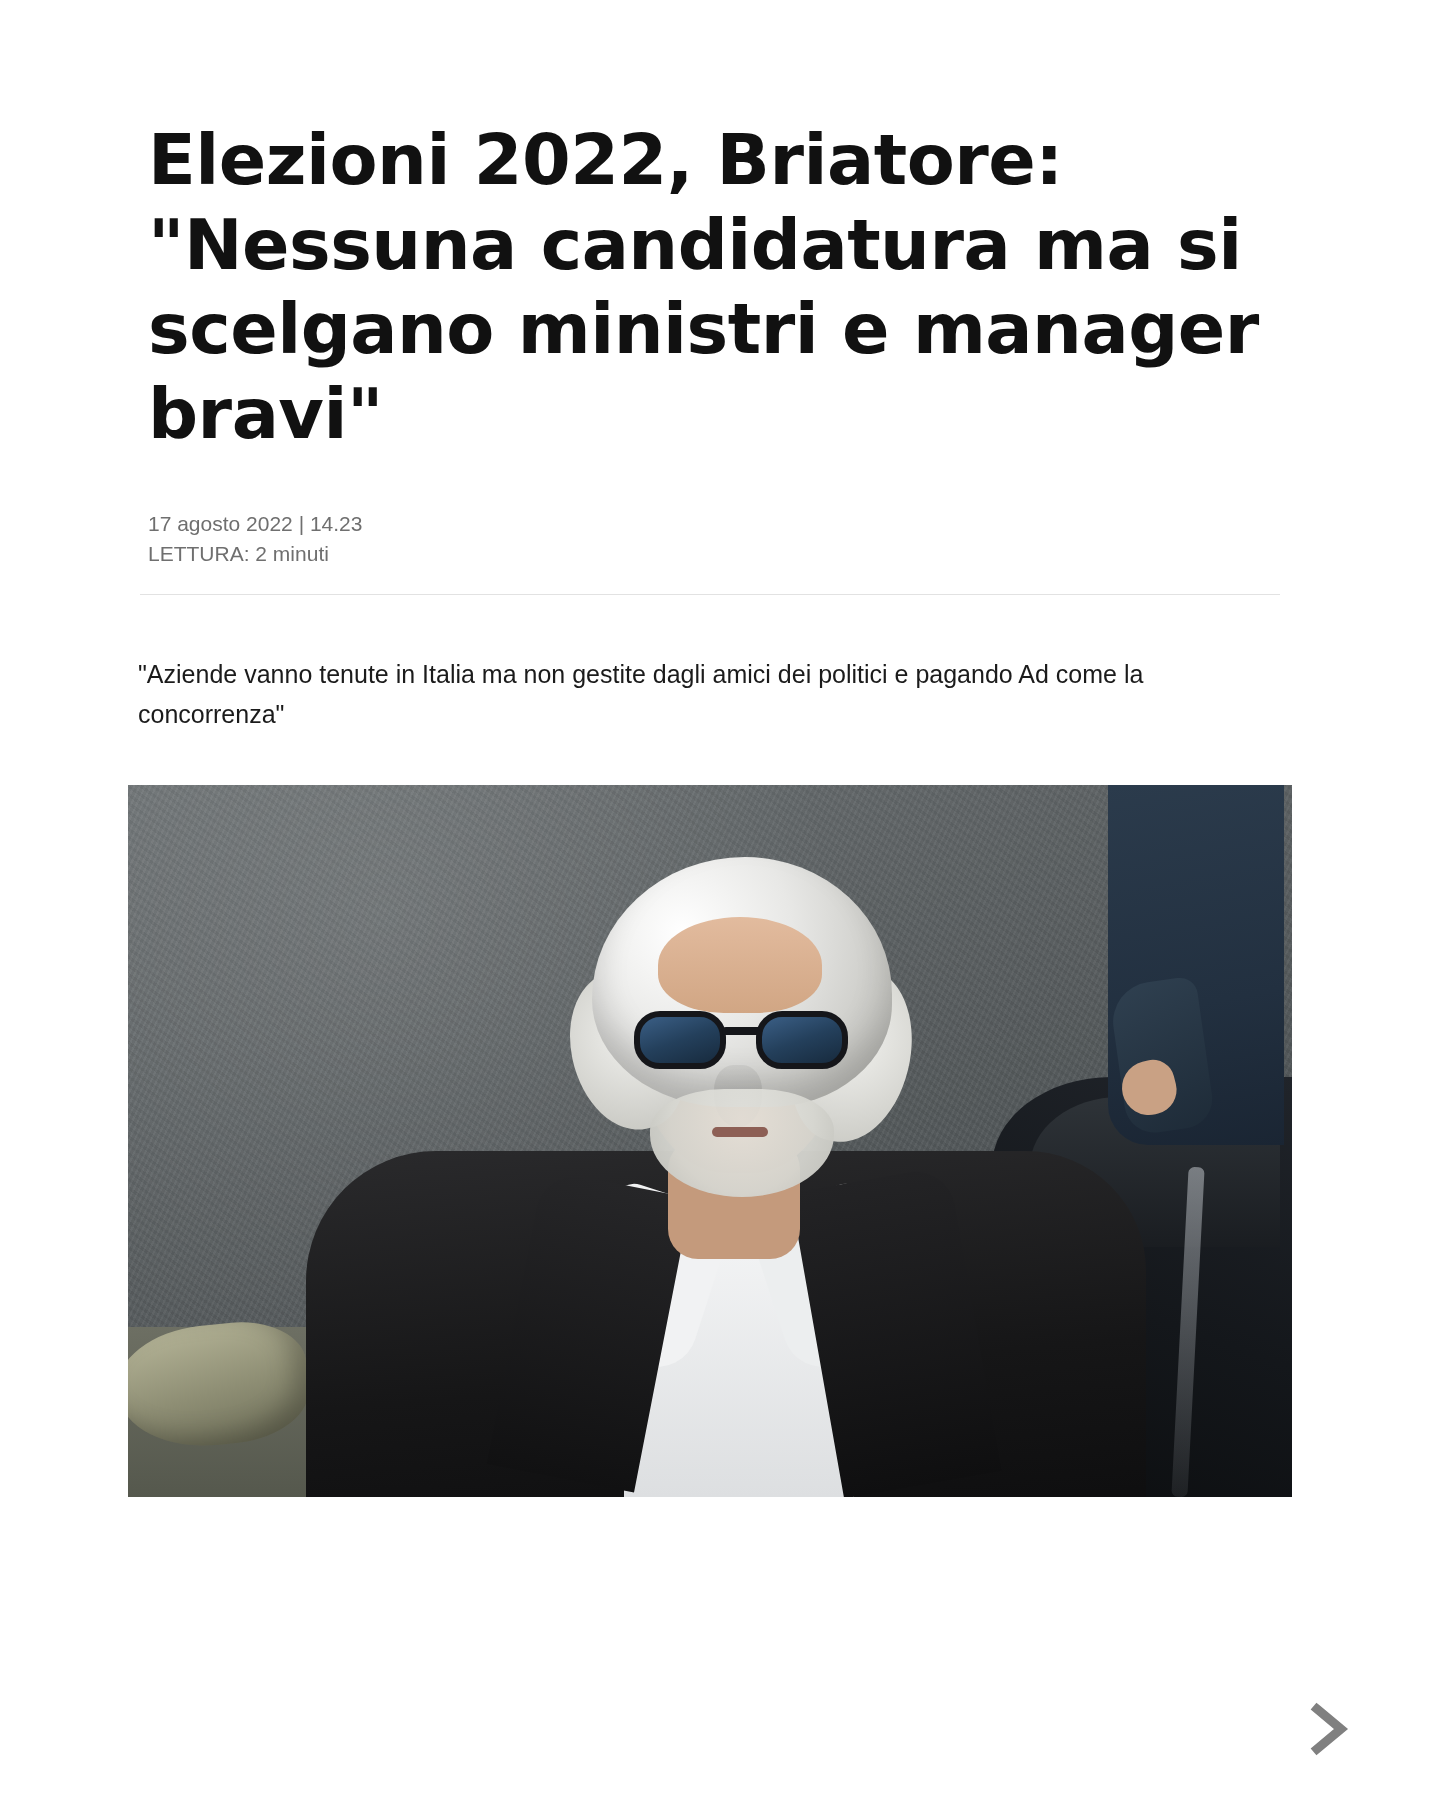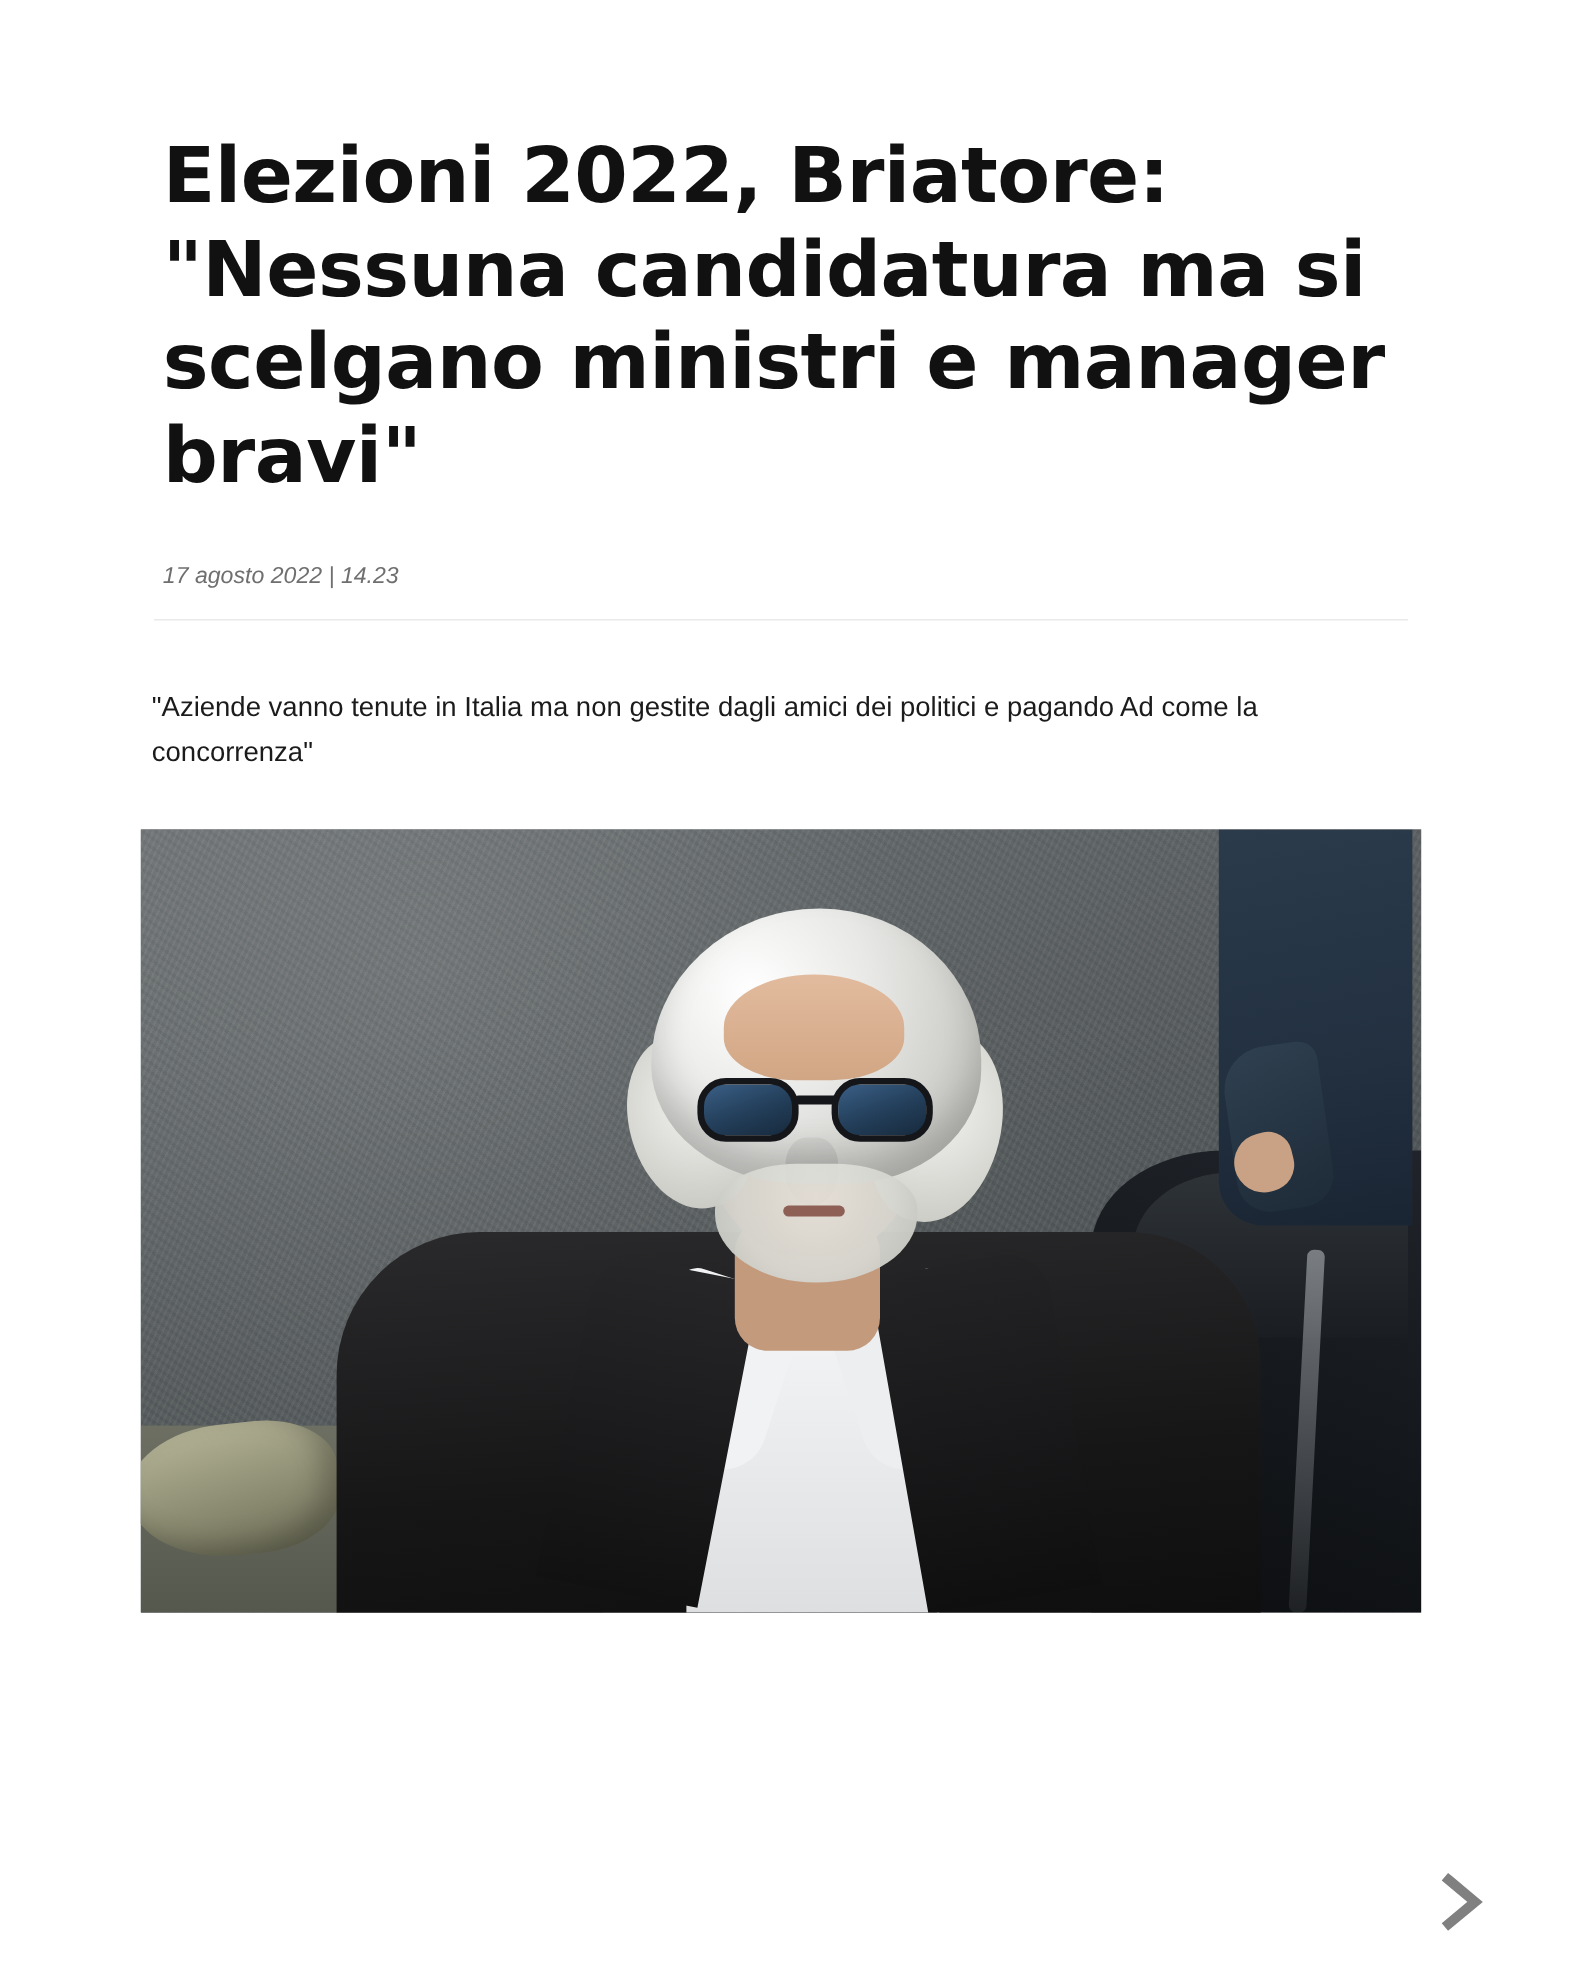--- a/index.html
+++ b/index.html
@@ -39,21 +39,20 @@
   }
 
   .meta {
     padding: 52px 148px 0 148px;
     color: #6f6f6f;
     font-size: 21px;
     line-height: 1.45;
   }
   .meta .meta-line {
     display: block;
-    font-style: italic;
   }
 
   .rule {
     margin: 24px 160px 0 140px;
     border: 0;
     border-top: 1px solid #e2e2e2;
   }
 
   .standfirst {
     padding: 34px 160px 0 138px;
@@ -373,20 +372,21 @@
 </head>
 <body>
 
 <div class="page">
   <article class="article">
 
     <h1 class="headline">Elezioni 2022, Briatore: "Nessuna candidatura ma si scelgano ministri e manager bravi"</h1>
 
     <div class="meta">
       <span class="meta-line">17 agosto 2022 | 14.23</span>
+      <span class="meta-line">LETTURA: 2 minuti</span>
     </div>
 
     <hr class="rule">
 
     <p class="standfirst">"Aziende vanno tenute in Italia ma non gestite dagli amici dei politici e pagando Ad come la concorrenza"</p>
 
     <figure class="figure">
       <div class="photo" aria-label="Uomo anziano con capelli bianchi ricci, occhiali da sole blu, giacca nera e camicia bianca davanti a un'auto scura">
         <div class="ph-bg"></div>
         <div class="ph-ground"></div>

